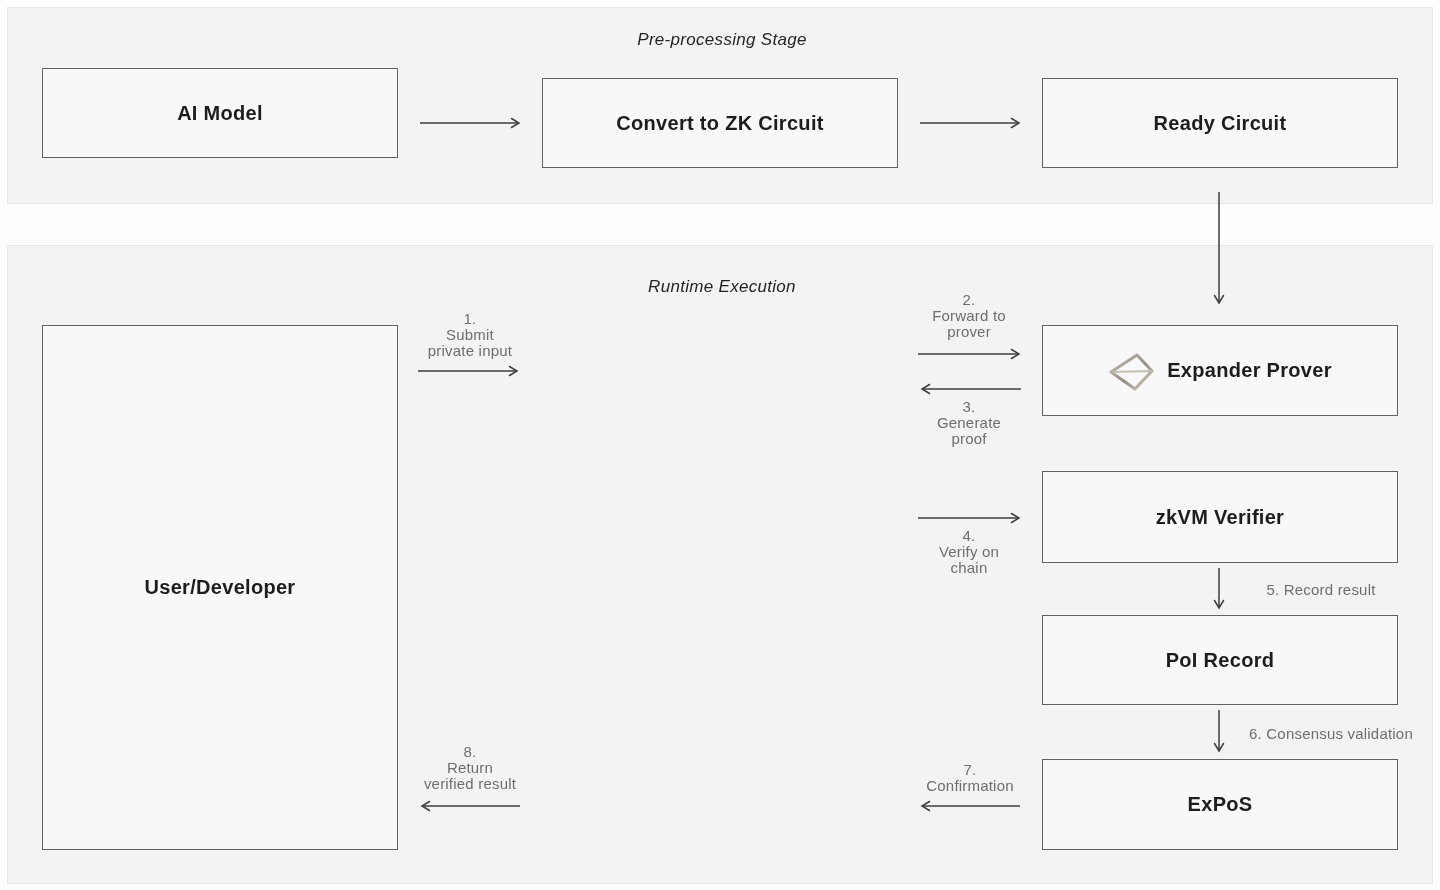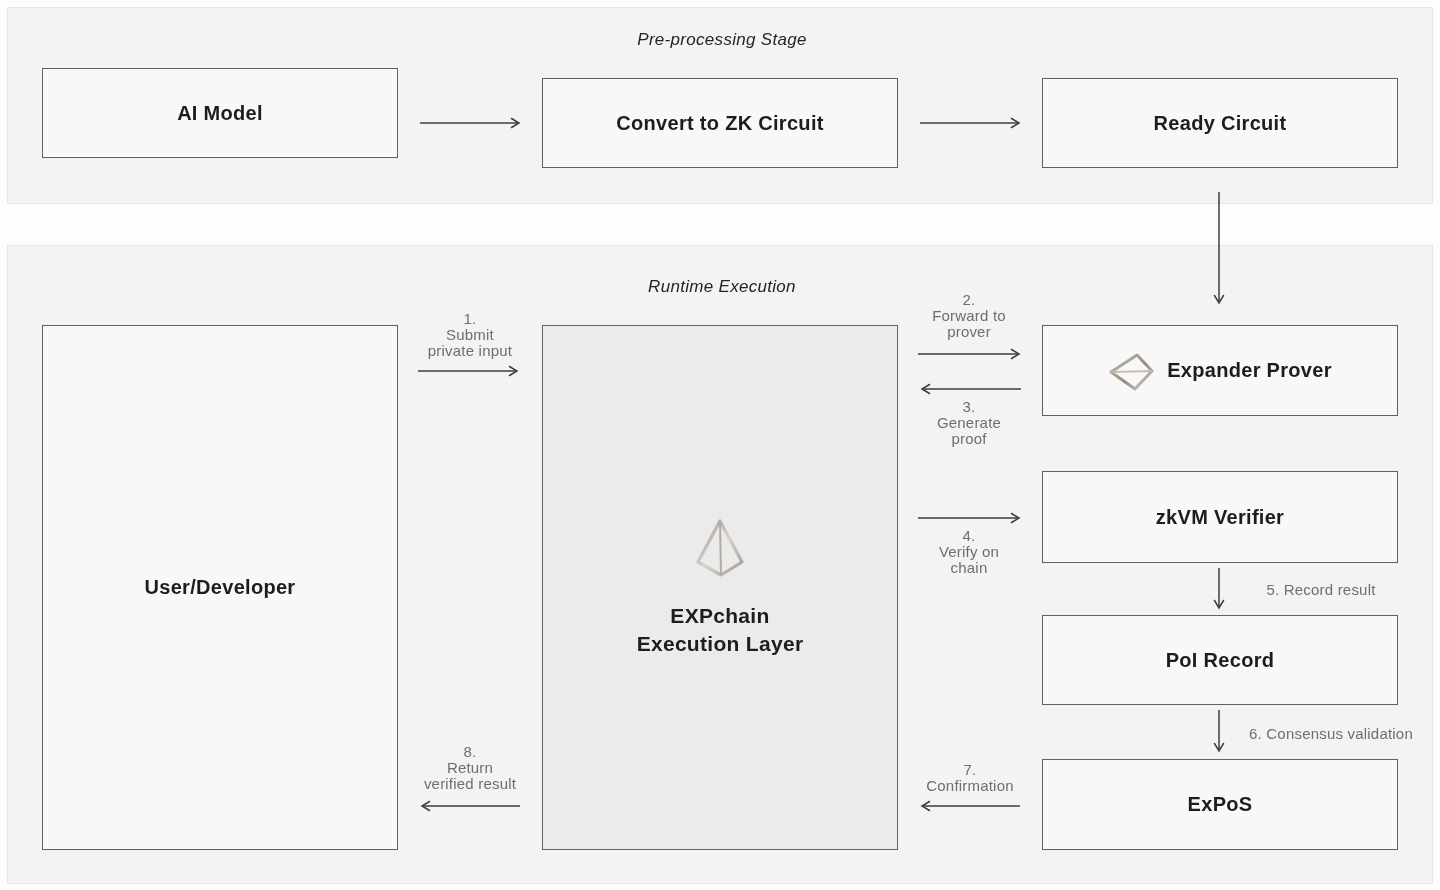--- a/index.html
+++ b/index.html
@@ -82,35 +82,20 @@
     <span>Convert to ZK Circuit</span>
   </div>
   <div class="node" style="left:1042px;top:78px;width:356px;height:90px;align-items:center;">
     <span>Ready Circuit</span>
   </div>
 
   <div class="node" style="left:42px;top:325px;width:356px;height:525px;">
     <span>User/Developer</span>
   </div>
 
-  <div class="node node-expchain" style="left:542px;top:325px;width:356px;height:525px;">
-    <svg width="50" height="60" viewBox="0 0 50 60">
-      <defs>
-        <linearGradient id="tanA" x1="0" y1="0" x2="1" y2="1">
-          <stop offset="0" stop-color="#9a9184"></stop>
-          <stop offset="0.5" stop-color="#d9d3ca"></stop>
-          <stop offset="1" stop-color="#a49a8d"></stop>
-        </linearGradient>
-      </defs>
-      <polygon points="25,3 3,44 26,57 47,44" fill="none" stroke="url(#tanA)" stroke-width="3.2" stroke-linejoin="round"></polygon>
-      <line x1="25" y1="3" x2="26" y2="57" stroke="#b4ab9f" stroke-width="2"></line>
-    </svg>
-    <div class="expchain-label">EXPchain
-Execution Layer</div>
-  </div>
 
   <div class="node" style="left:1042px;top:325px;width:356px;height:91px;">
     <div class="expander-inner">
       <svg width="46" height="40" viewBox="0 0 46 40">
         <defs>
           <linearGradient id="tanB" x1="0" y1="0" x2="1" y2="1">
             <stop offset="0" stop-color="#c7c0b6"></stop>
             <stop offset="0.55" stop-color="#968c7f"></stop>
             <stop offset="1" stop-color="#d9d3ca"></stop>
           </linearGradient>

